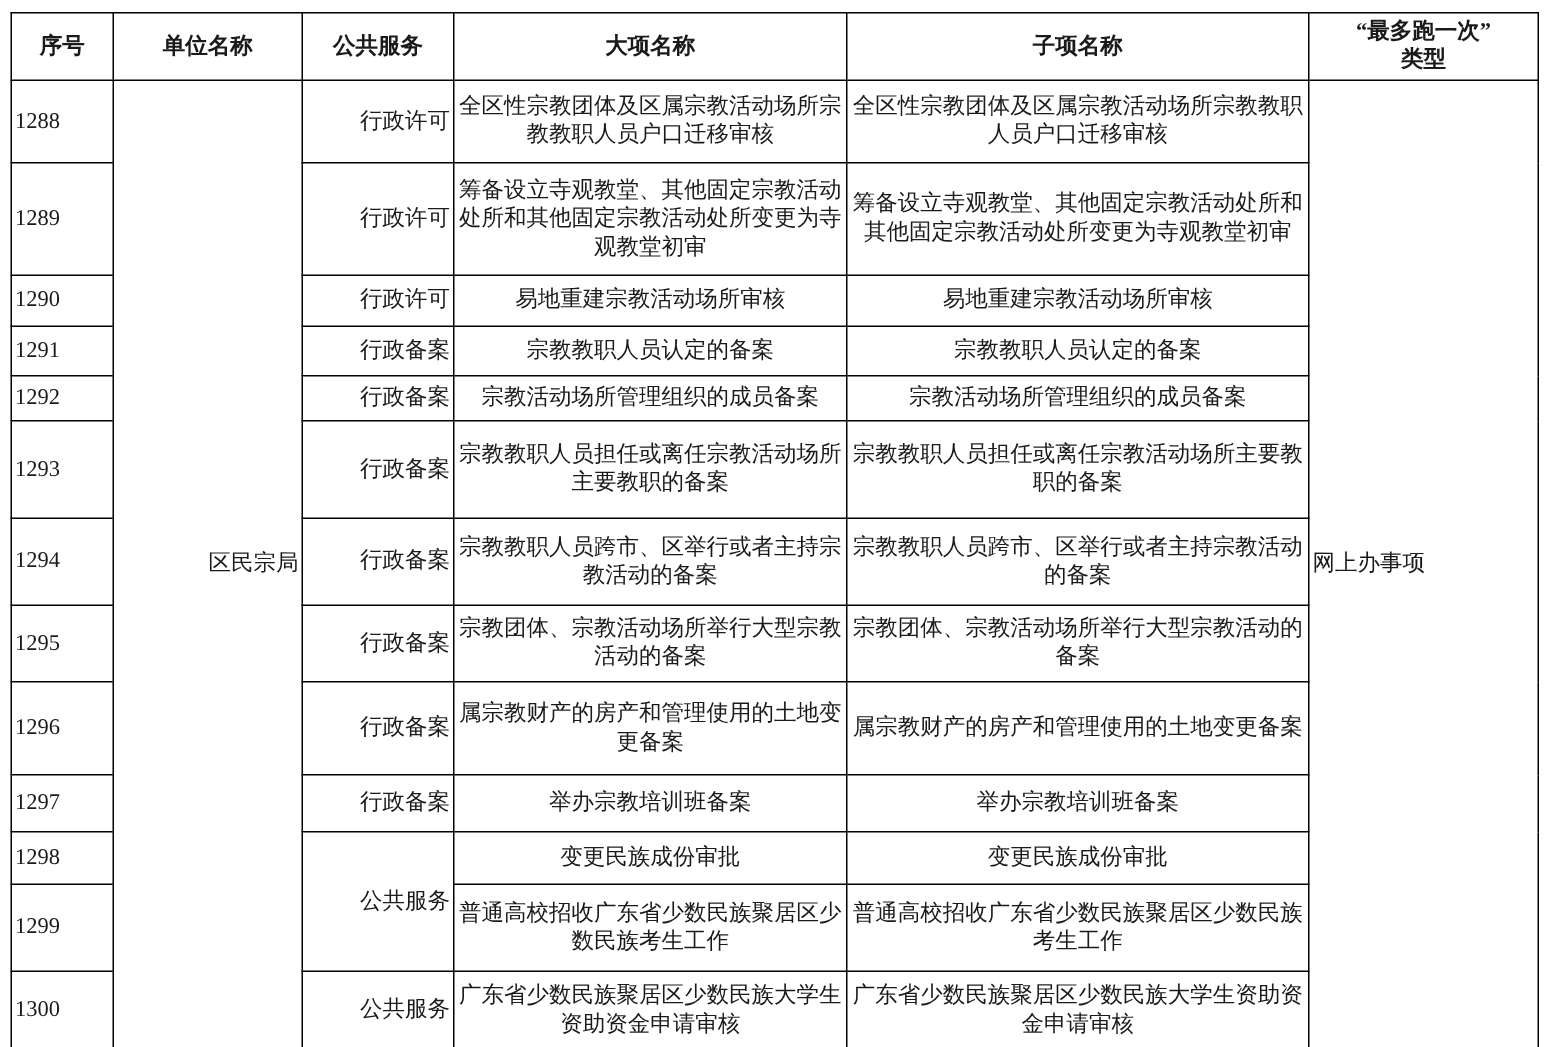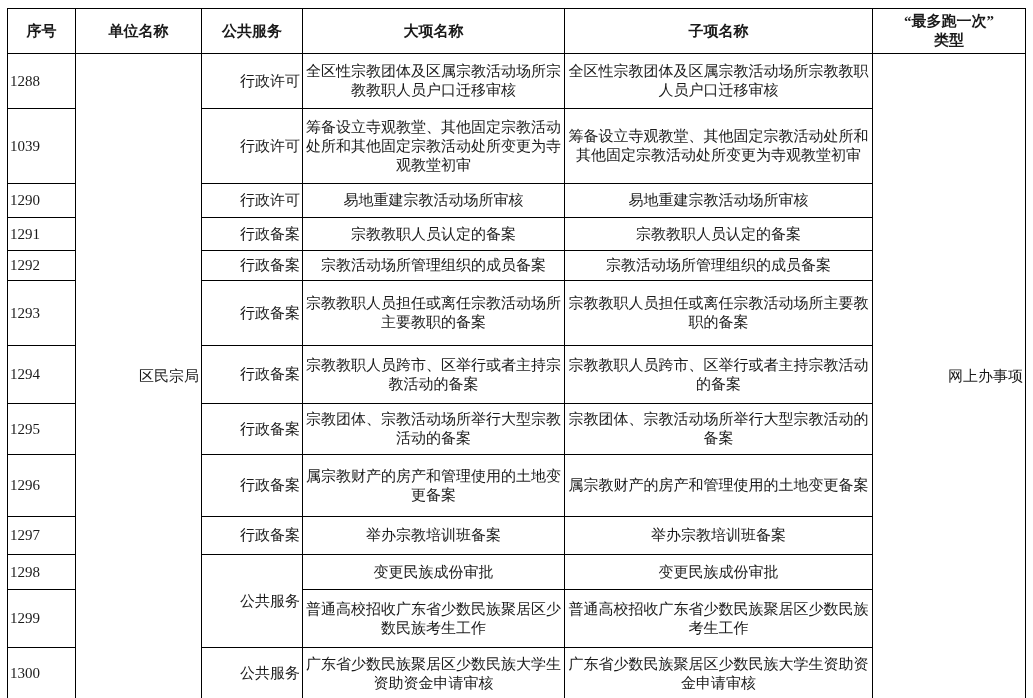--- a/index.html
+++ b/index.html
@@ -34,21 +34,21 @@
   }
   table.items th {
     font-weight: bold;
     text-align: center;
     padding: 2px 2px;
   }
   td.c-no   { text-align: left; font-family: "Liberation Serif", "DejaVu Serif", serif; }
   td.c-unit { text-align: right; padding-left: 3px; }
   td.c-type { text-align: right; }
   td.c-major, td.c-sub { text-align: center; padding-left: 4px; padding-right: 3px; }
-  td.c-runonce { text-align: right; }
+  td.c-runonce { text-align: left; }
 </style>
 </head>
 <body>
 
 <div class="page">
   <table class="items">
     <colgroup>
       <col style="width:68px">
       <col style="width:126px">
       <col style="width:101px">
@@ -72,21 +72,21 @@
     <tbody>
       <tr style="height:55px">
         <td class="c-no">1288</td>
         <td class="c-unit" rowspan="13">区民宗局</td>
         <td class="c-type">行政许可</td>
         <td class="c-major">全区性宗教团体及区属宗教活动场所宗教教职人员户口迁移审核</td>
         <td class="c-sub">全区性宗教团体及区属宗教活动场所宗教教职人员户口迁移审核</td>
         <td class="c-runonce" rowspan="13">网上办事项</td>
       </tr>
       <tr style="height:75px">
-        <td class="c-no">1039</td>
+        <td class="c-no">1289</td>
         <td class="c-type">行政许可</td>
         <td class="c-major">筹备设立寺观教堂、其他固定宗教活动处所和其他固定宗教活动处所变更为寺观教堂初审</td>
         <td class="c-sub">筹备设立寺观教堂、其他固定宗教活动处所和其他固定宗教活动处所变更为寺观教堂初审</td>
       </tr>
       <tr style="height:34px">
         <td class="c-no">1290</td>
         <td class="c-type">行政许可</td>
         <td class="c-major">易地重建宗教活动场所审核</td>
         <td class="c-sub">易地重建宗教活动场所审核</td>
       </tr>

